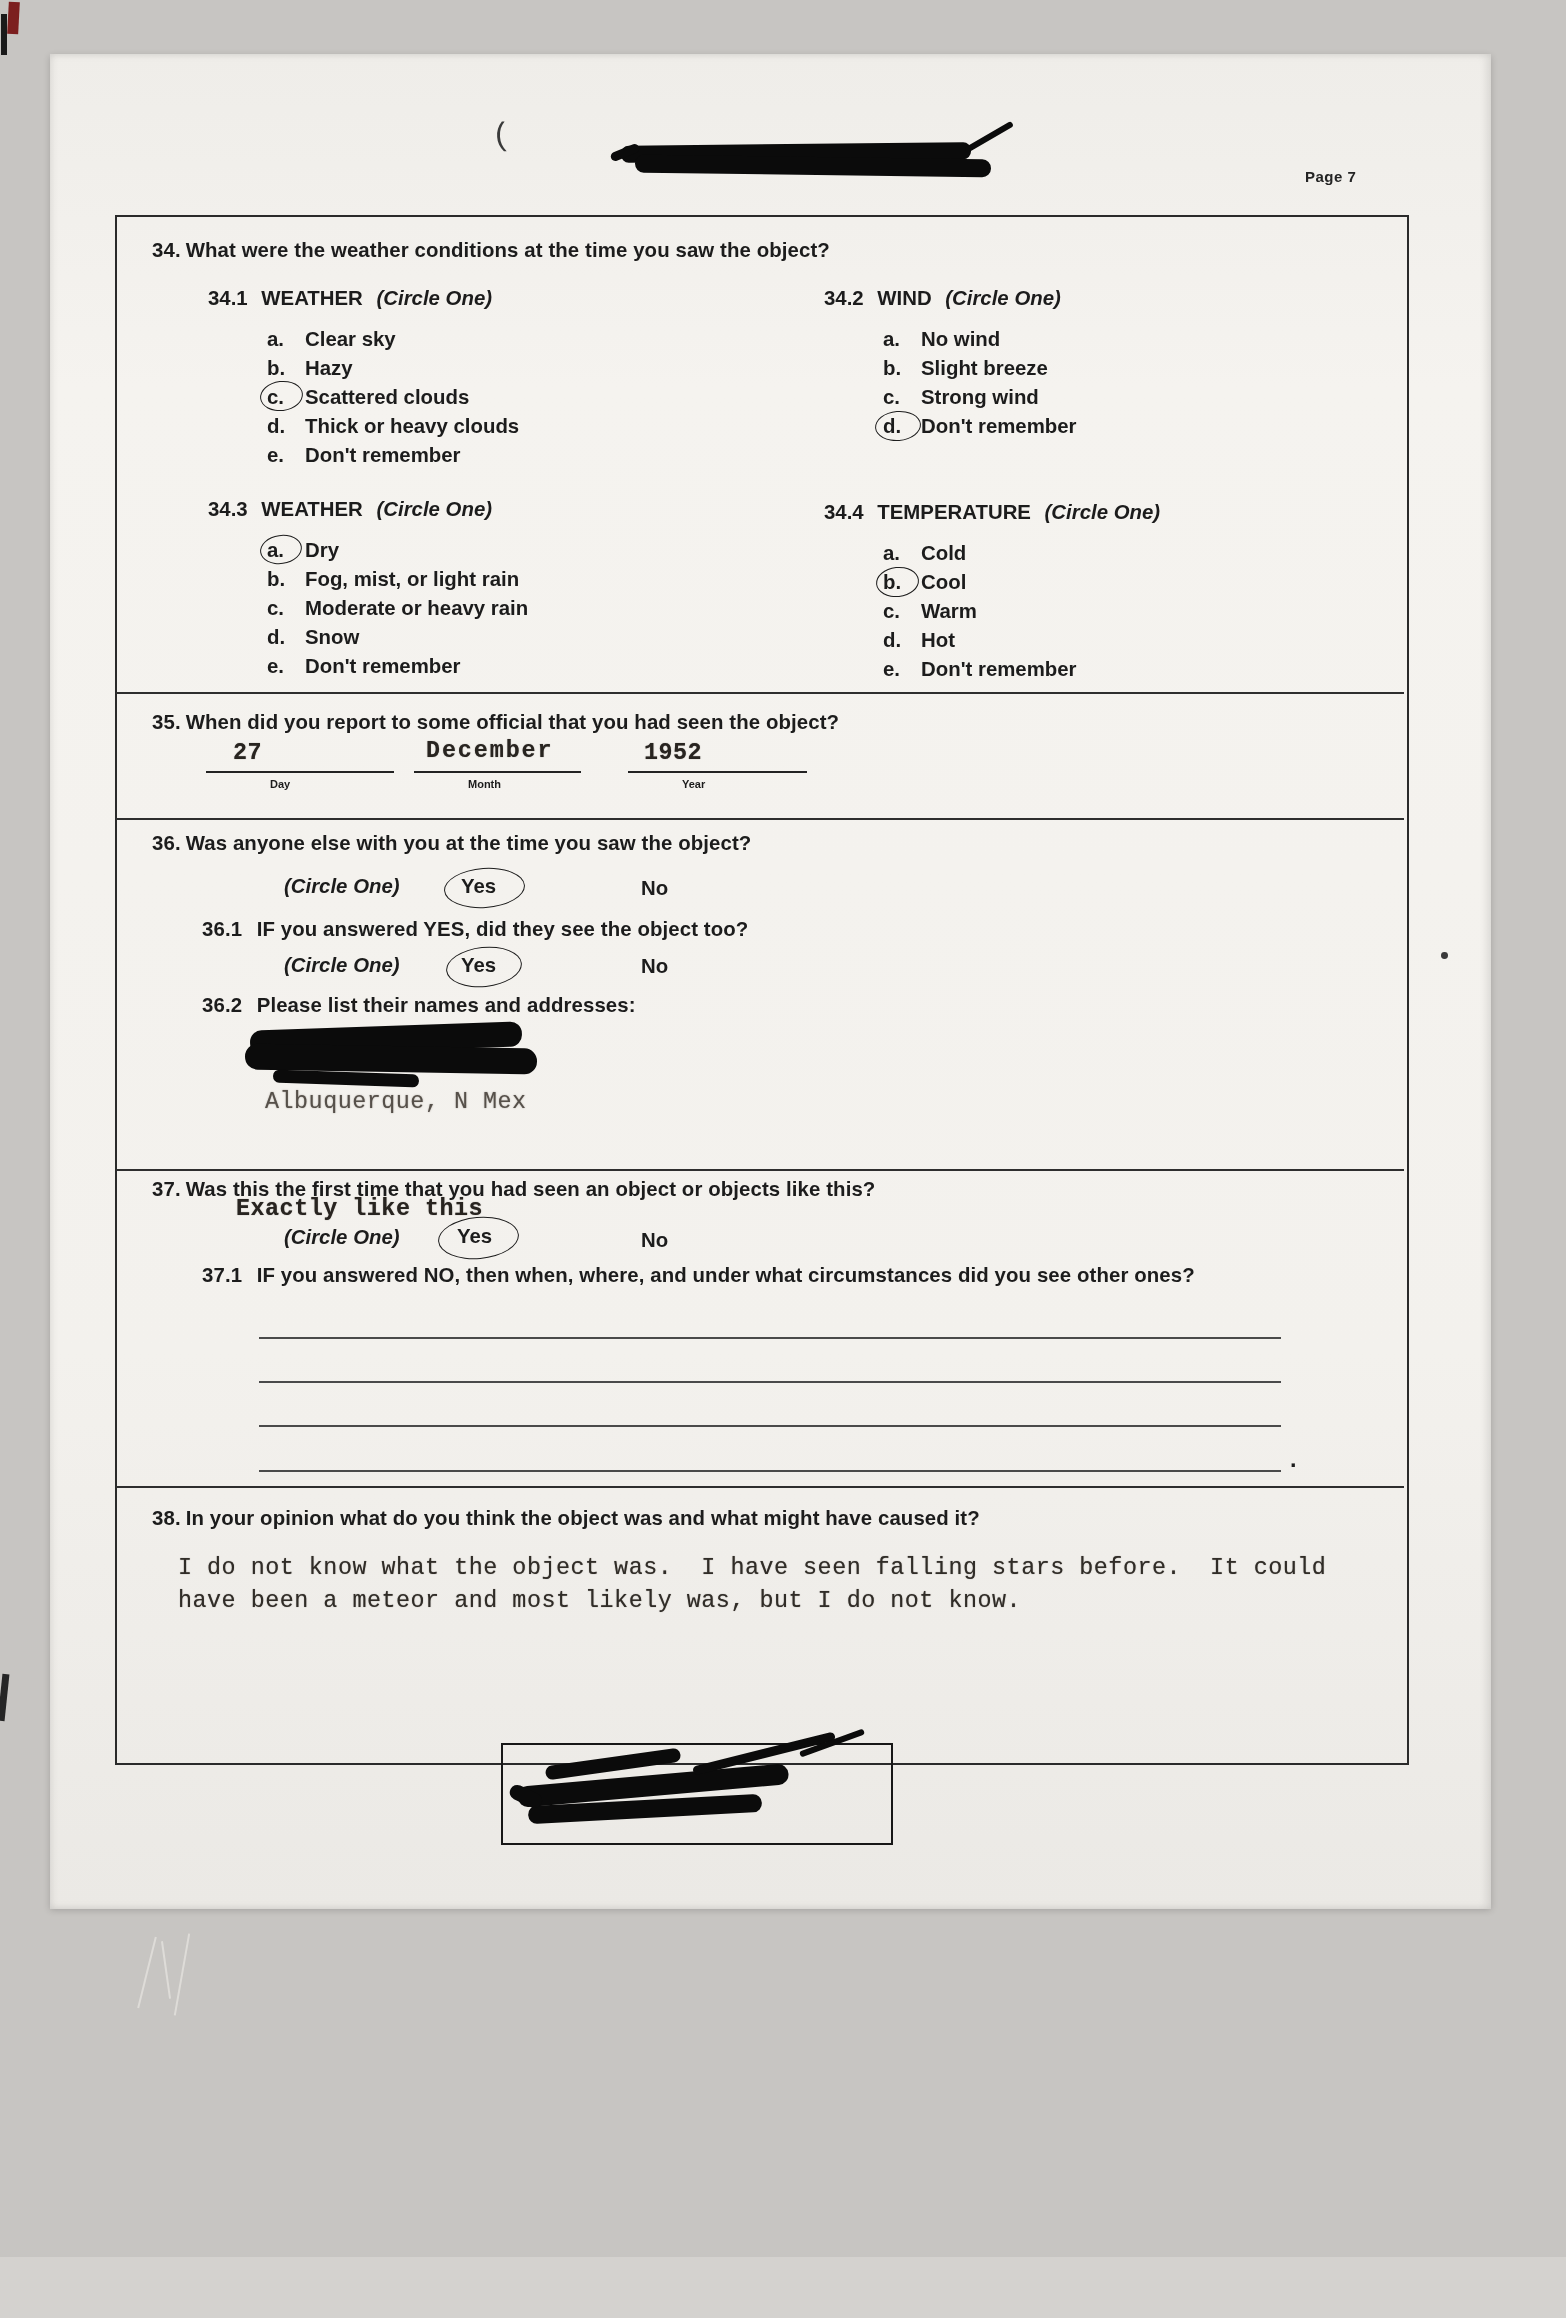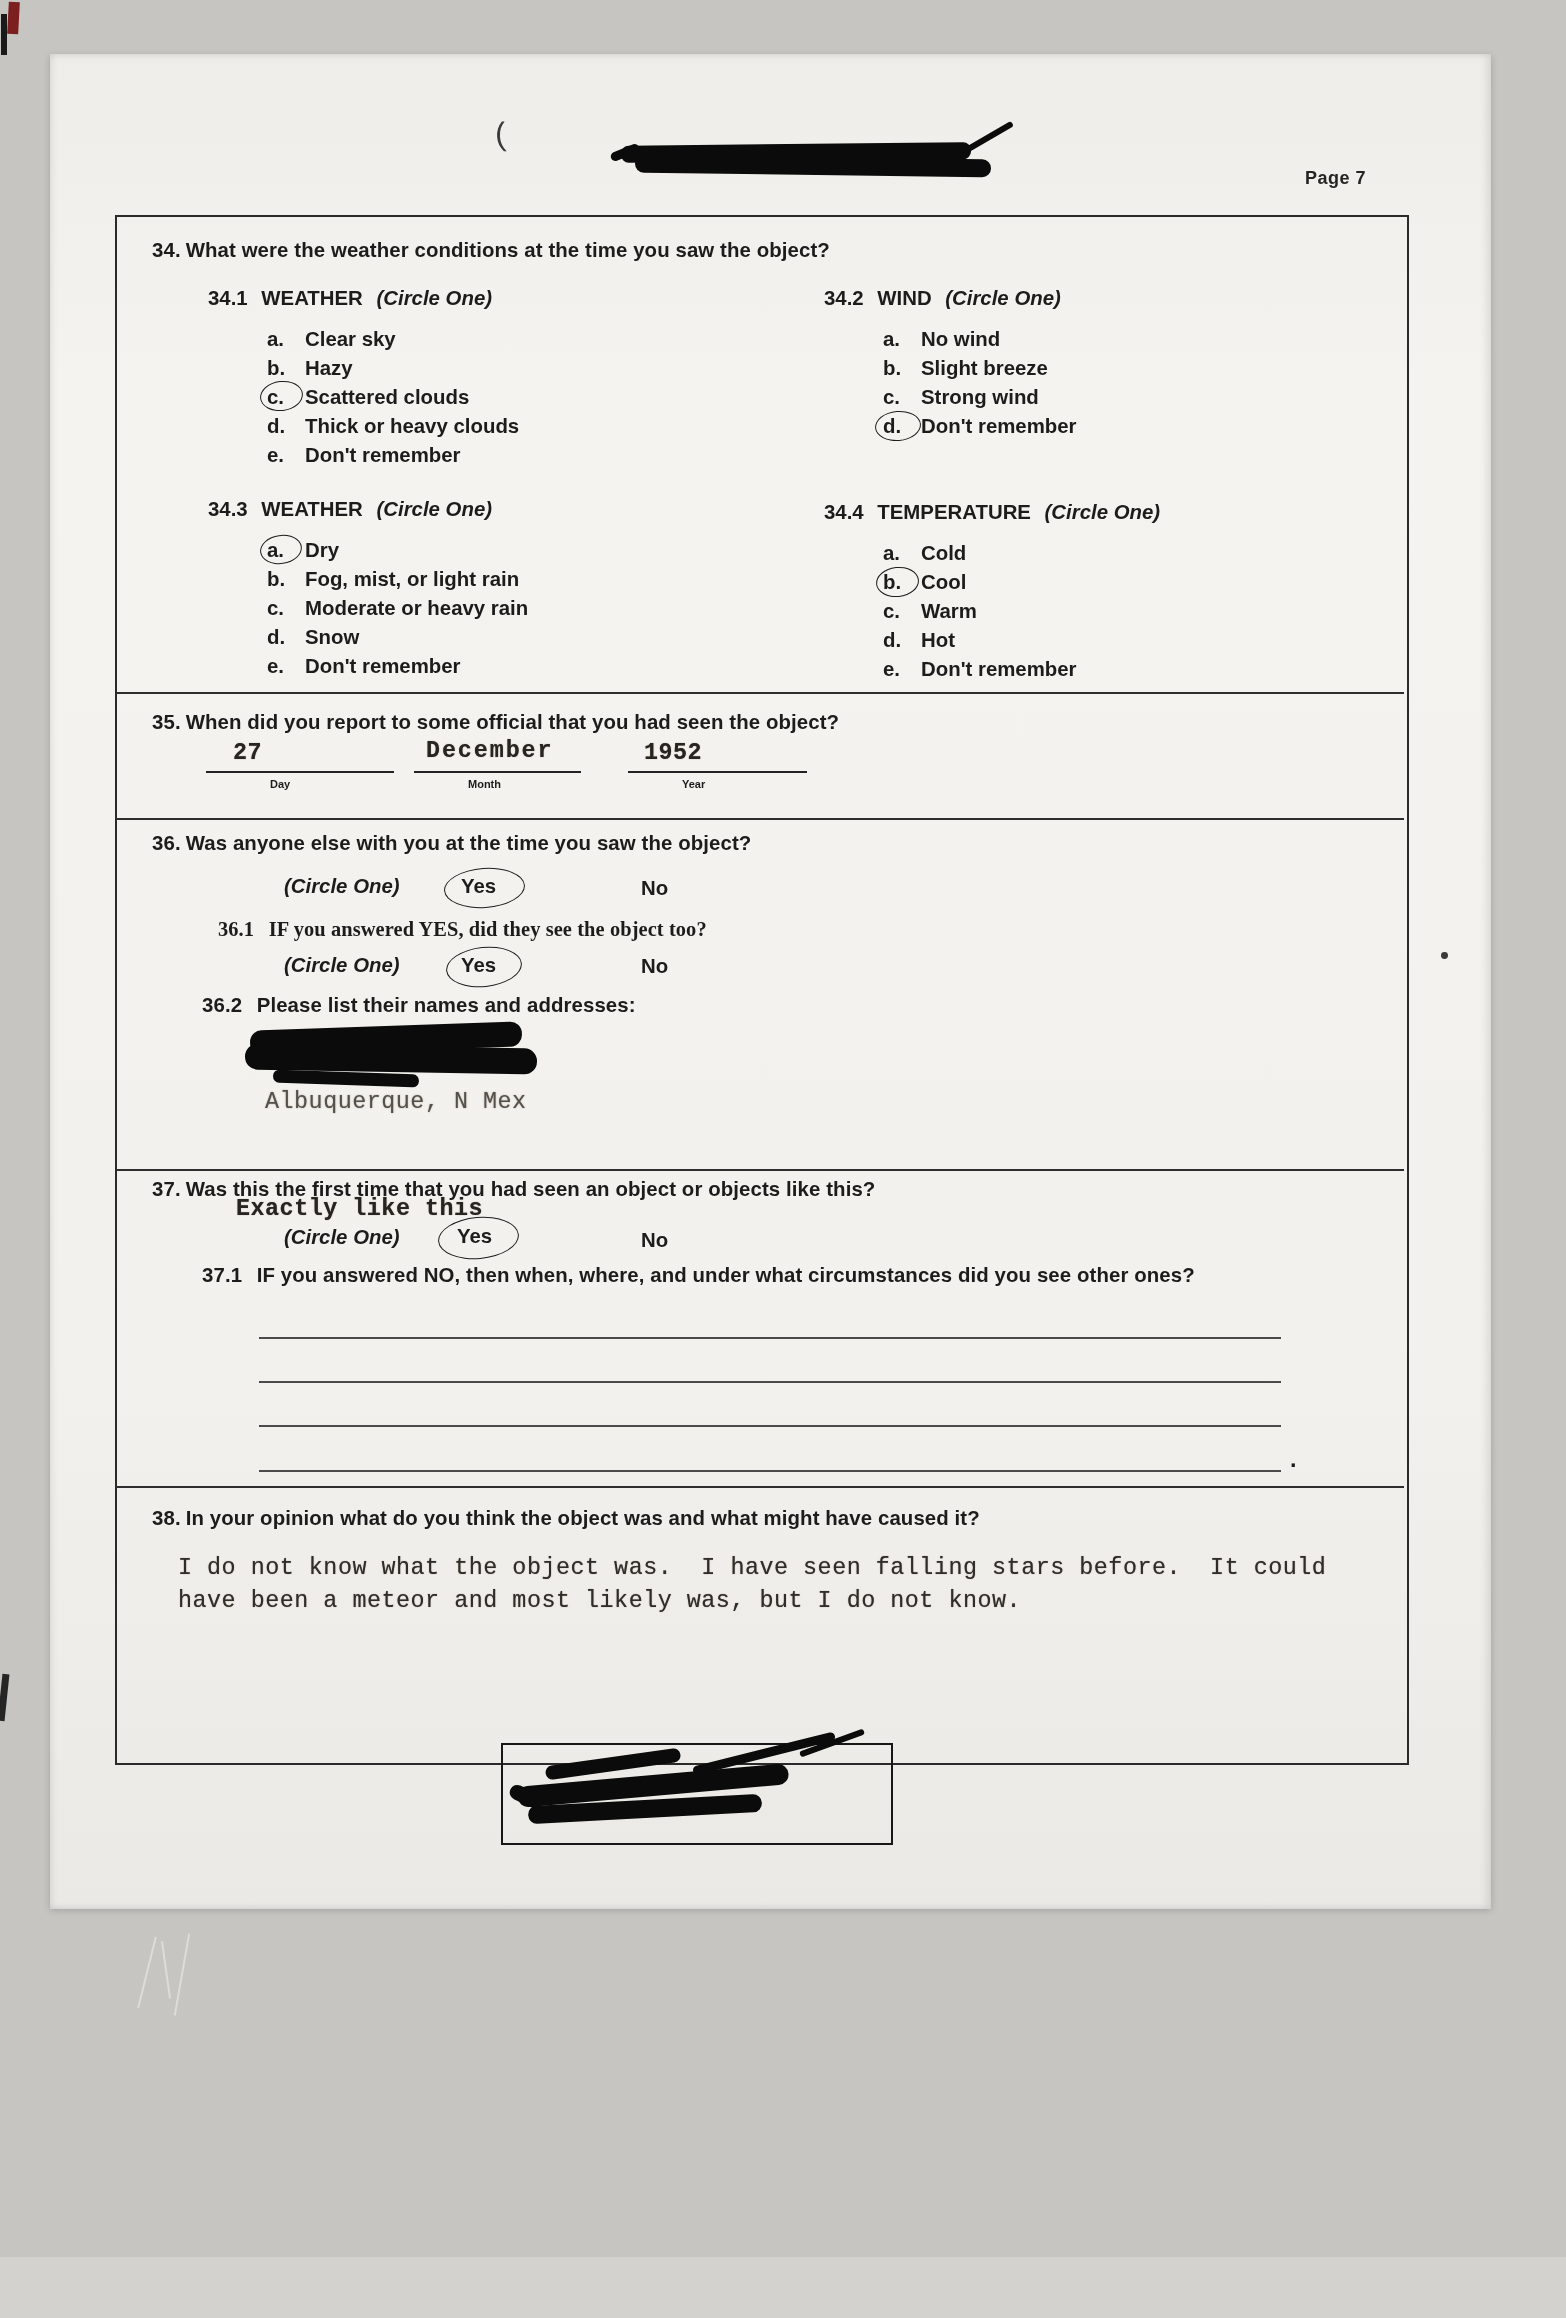--- a/index.html
+++ b/index.html
@@ -35,21 +35,21 @@
   .typed-bold { font-weight:bold; color:#282420; }
   .faded { color:#56504a; text-shadow:0 0 1.5px rgba(80,72,62,0.5); }
 
   .field-line { position:absolute; height:1.5px; background:#222; }
   .field-label { position:absolute; font-size:11px; font-weight:700; }
 
   .yesno { position:absolute; font-size:20.4px; font-weight:600; }
   .blank-line { position:absolute; height:1.5px; background:#4a4a4a; }
 
   .ink { background:#0b0b0b; position:absolute; }
-  .page-label { position:absolute; font-size:18px; font-weight:700; color:#242424; letter-spacing:0.5px; }
+  .page-label { position:absolute; font-size:15px; font-weight:700; color:#242424; letter-spacing:0.5px; }
   .paren { position:absolute; font-size:32px; color:#3a3a3a; font-weight:400; transform:rotate(-4deg); }
   .stamp-box { position:absolute; left:501px; top:1743px; width:388px; height:98px; border:2.9px solid #171717; background:rgba(255,255,255,0.0); }
   .scratch { position:absolute; background:#dedcd8; }
 </style>
 </head>
 <body>
 
 <div class="page">
 
   <div class="paper"></div>
@@ -220,21 +220,21 @@
 
   <div class="qrow" style="left:152px; top:832px;">
     <span>36.</span>
     <span>Was anyone else with you at the time you saw the object?</span>
   </div>
   <div class="yesno inst" style="left:284px; top:875px;">(Circle One)</div>
   <div class="yesno" style="left:461px; top:875px;">Yes</div>
   <div class="yesno" style="left:641px; top:877px;">No</div>
   <div class="hand-circle" style="left:444px; top:868px; width:79px; height:38px; transform:rotate(-4deg);"></div>
 
-  <div class="subrow" style="left:218px; top:918px;font-family:Liberation Serif, serif;">
+  <div class="subrow" style="left:202px; top:918px;">
     <span>36.1</span>
     <span>IF you answered YES, did they see the object too?</span>
   </div>
   <div class="yesno inst" style="left:284px; top:954px;">(Circle One)</div>
   <div class="yesno" style="left:461px; top:954px;">Yes</div>
   <div class="yesno" style="left:641px; top:955px;">No</div>
   <div class="hand-circle" style="left:446px; top:947px; width:74px; height:38px; transform:rotate(-6deg);"></div>
 
   <div class="subrow" style="left:202px; top:994px;">
     <span>36.2</span>

